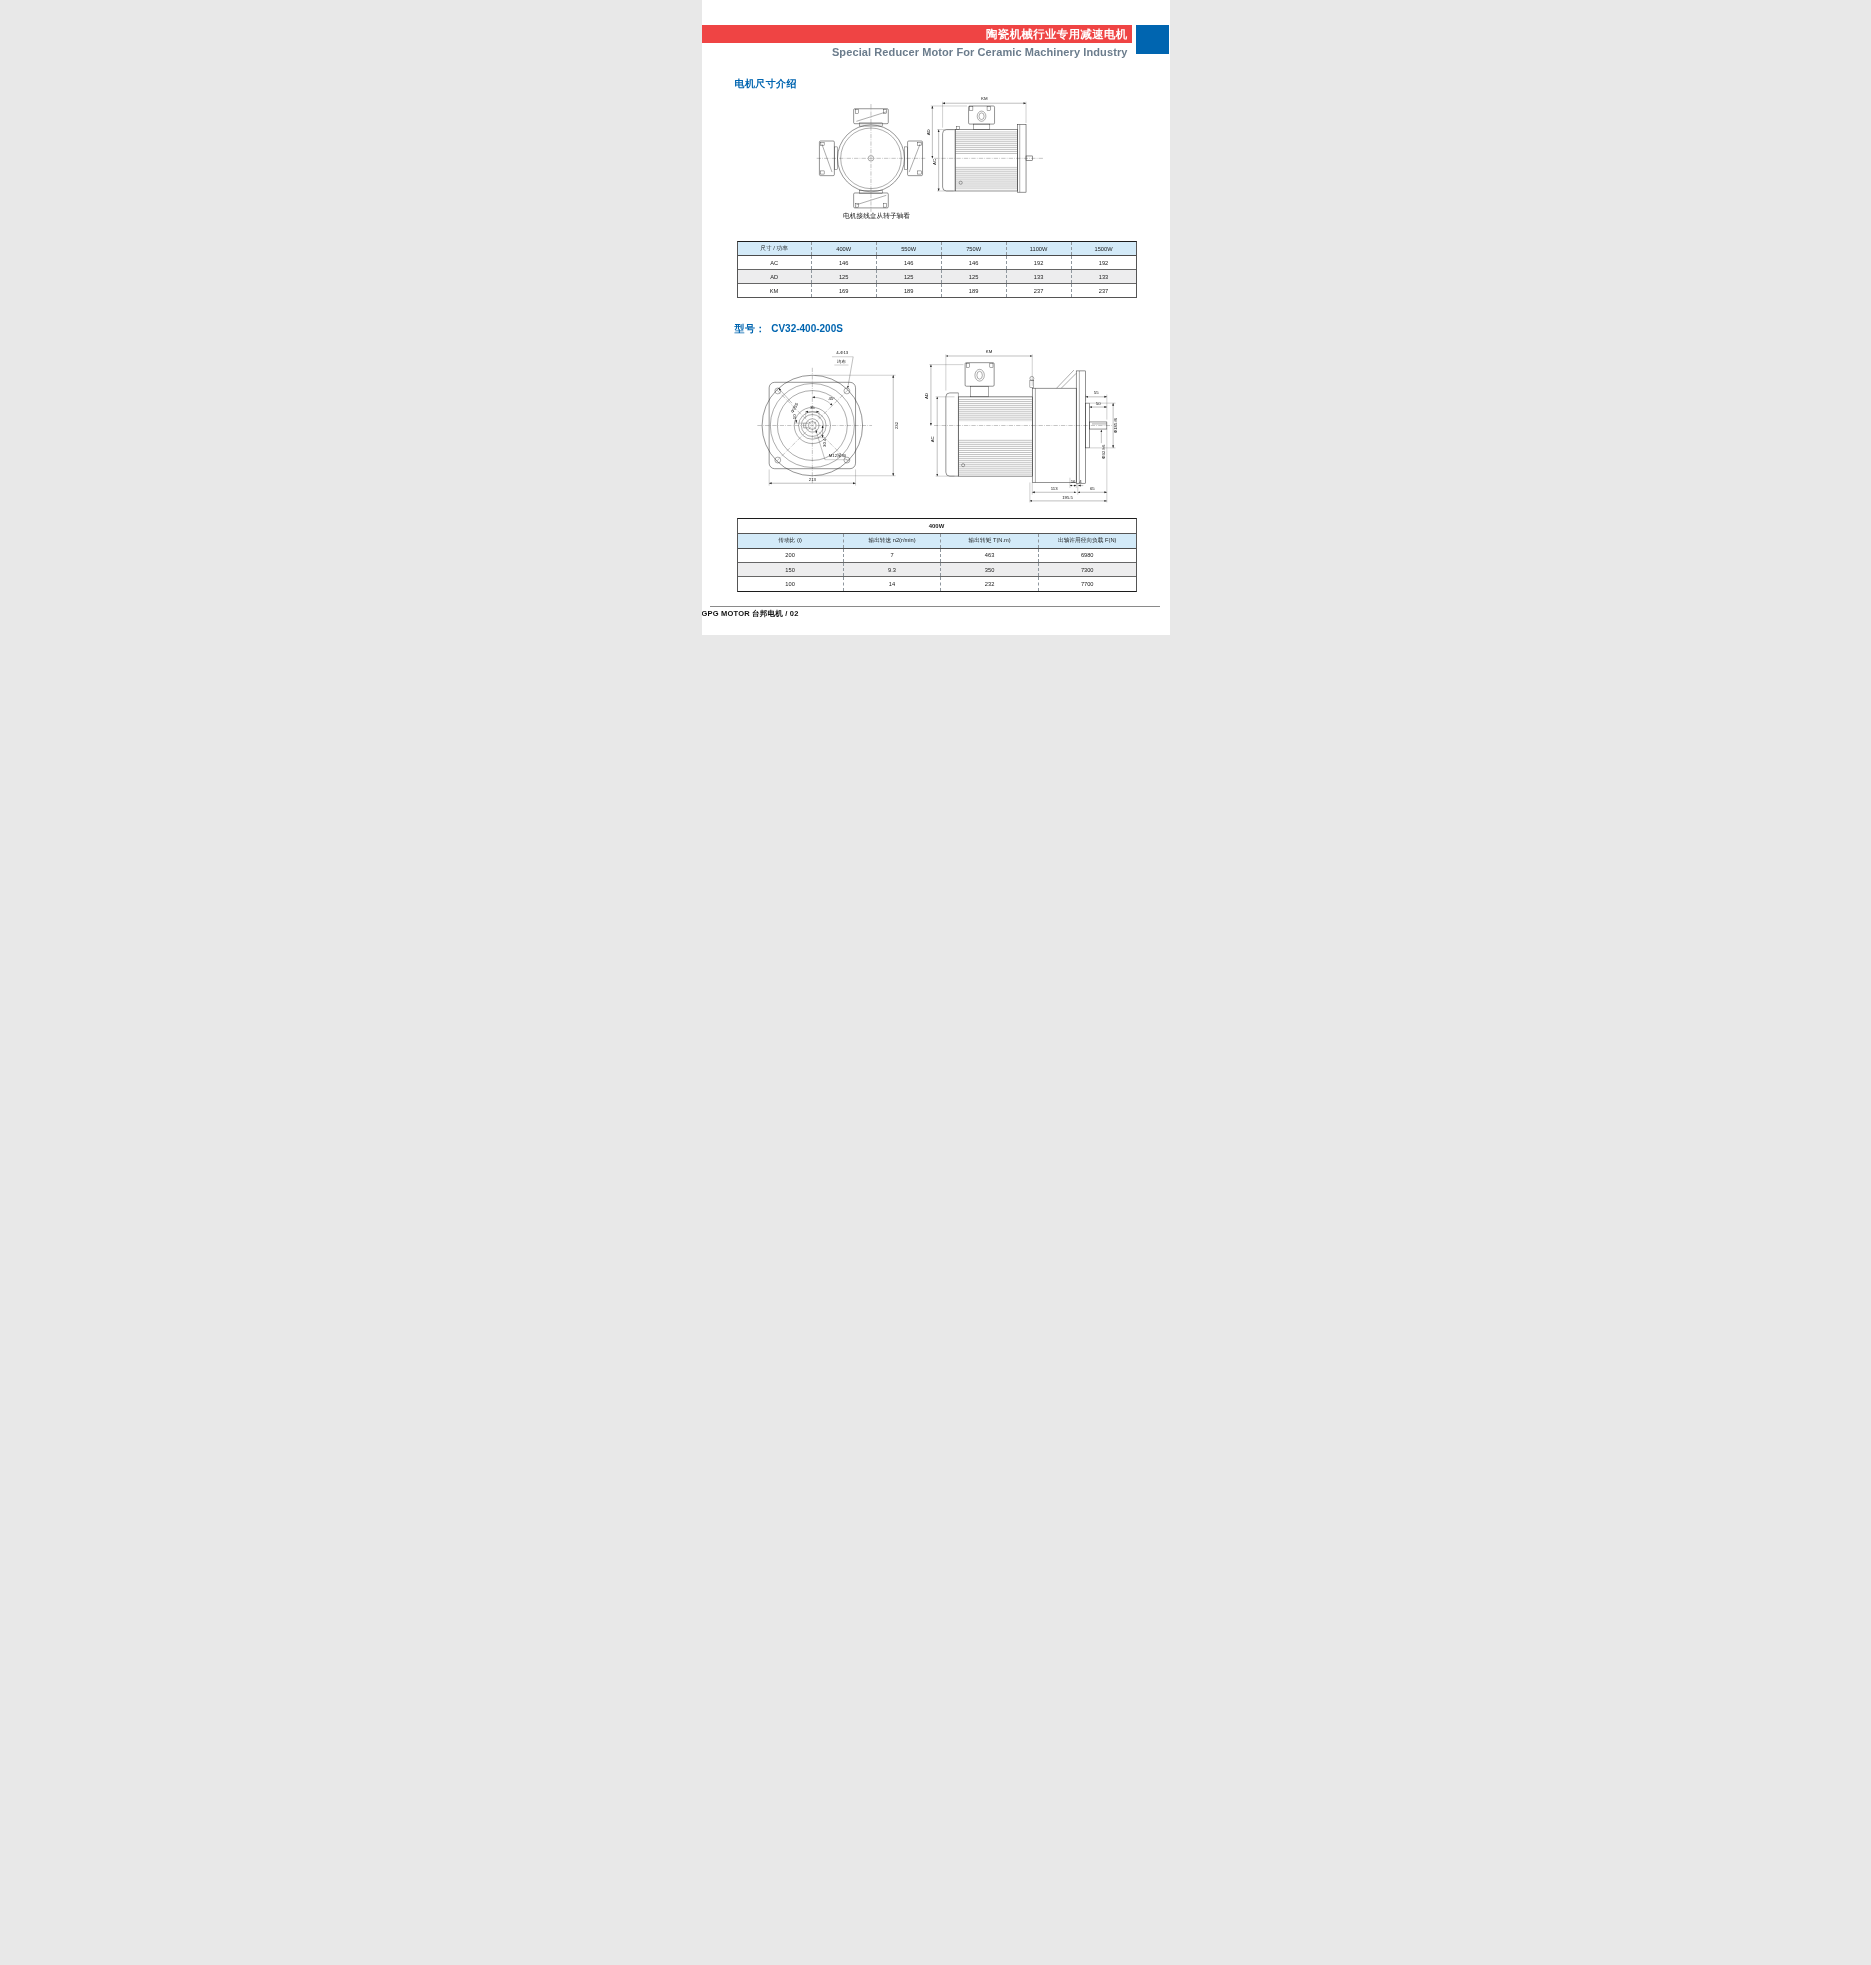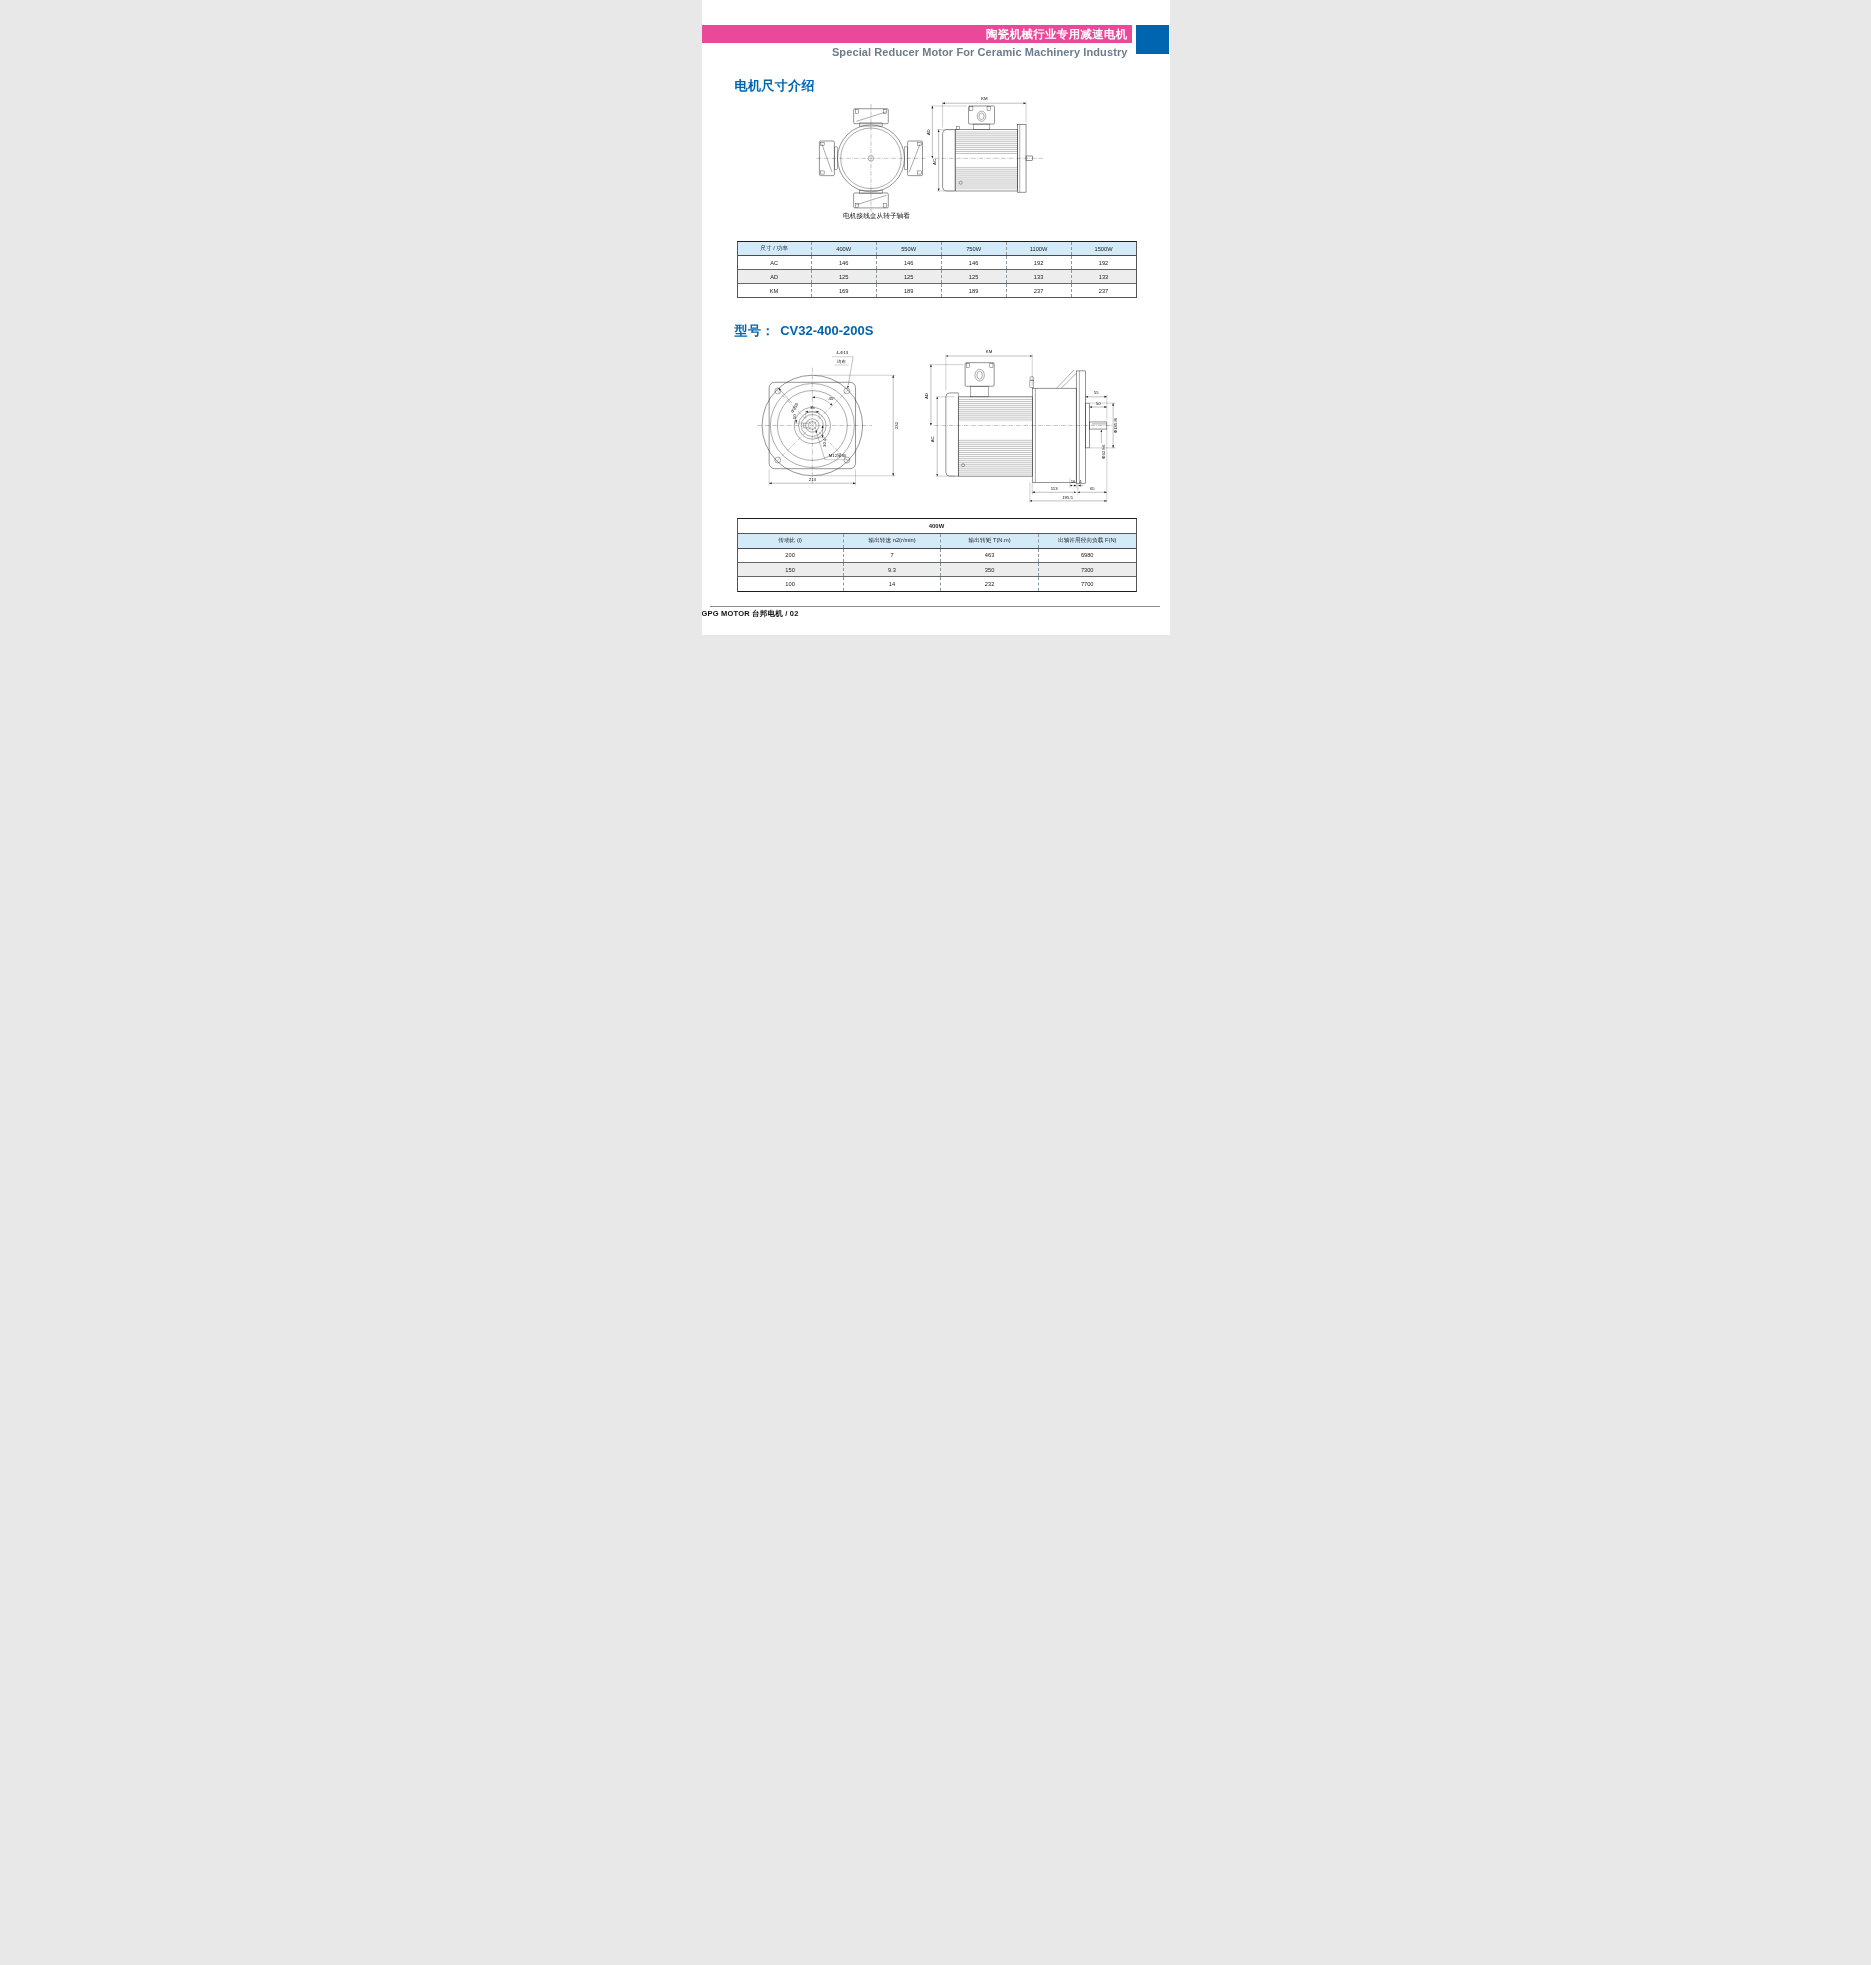--- a/index.html
+++ b/index.html
@@ -2,33 +2,33 @@
 <html style="font-size:6.3px"><head>
 <meta charset="utf-8">
 <style>
   html,body{margin:0;padding:0;background:#e8e8e8;}
   .page{
     position:relative;width:468px;height:635px;background:#ffffff;
     margin:0 auto;overflow:hidden;
     font-family:"Liberation Sans","DejaVu Sans",sans-serif;color:#1a1a1a;
   }
   
-  .blue-bar{position:absolute;left:0;top:25px;width:430px;height:18px;background:#ec4899;}
+  .blue-bar{position:absolute;left:0;top:25px;width:430px;height:18px;background:#ef4444;}
   .blue-bar .cn{
     display:block;height:18px;line-height:18.5px;text-align:right;padding-right:3.9px;
     color:#ffffff;font-weight:bold;font-size:11.4px;letter-spacing:0.4px;white-space:nowrap;
   }
   .blue-block{position:absolute;left:434px;top:25px;width:33px;height:29px;background:#0065b0;}
   .subtitle{
     position:absolute;left:0;top:46px;width:426px;text-align:right;
     font-size:11px;font-weight:600;color:#6b7c8c;letter-spacing:0.1px;
   }
   
   .sec-title{
-    position:absolute;left:33px;font-size:13px;font-weight:bold;color:#0065b0;letter-spacing:0.4px;
+    position:absolute;left:33px;font-size:10px;font-weight:bold;color:#0065b0;letter-spacing:0.4px;
   }
   #sec1-title{top:77px;}
   #sec2-title{top:322px;}
   #sec2-title .model{margin-left:5.5px;letter-spacing:0;}
   
   .fig{position:absolute;}
   #fig1{left:106px;top:93px;}
   #fig2{left:55px;top:345px;}
   .caption{
     position:absolute;left:130px;top:212px;width:90px;text-align:center;

